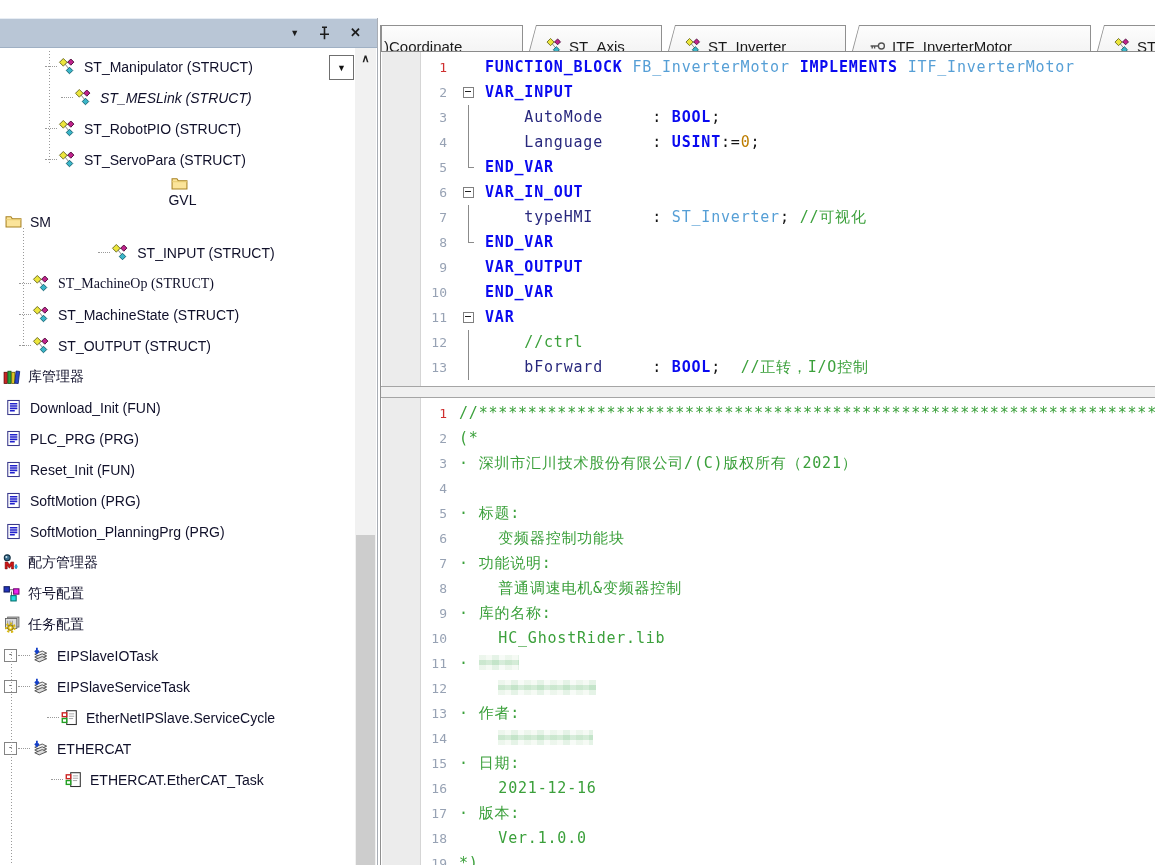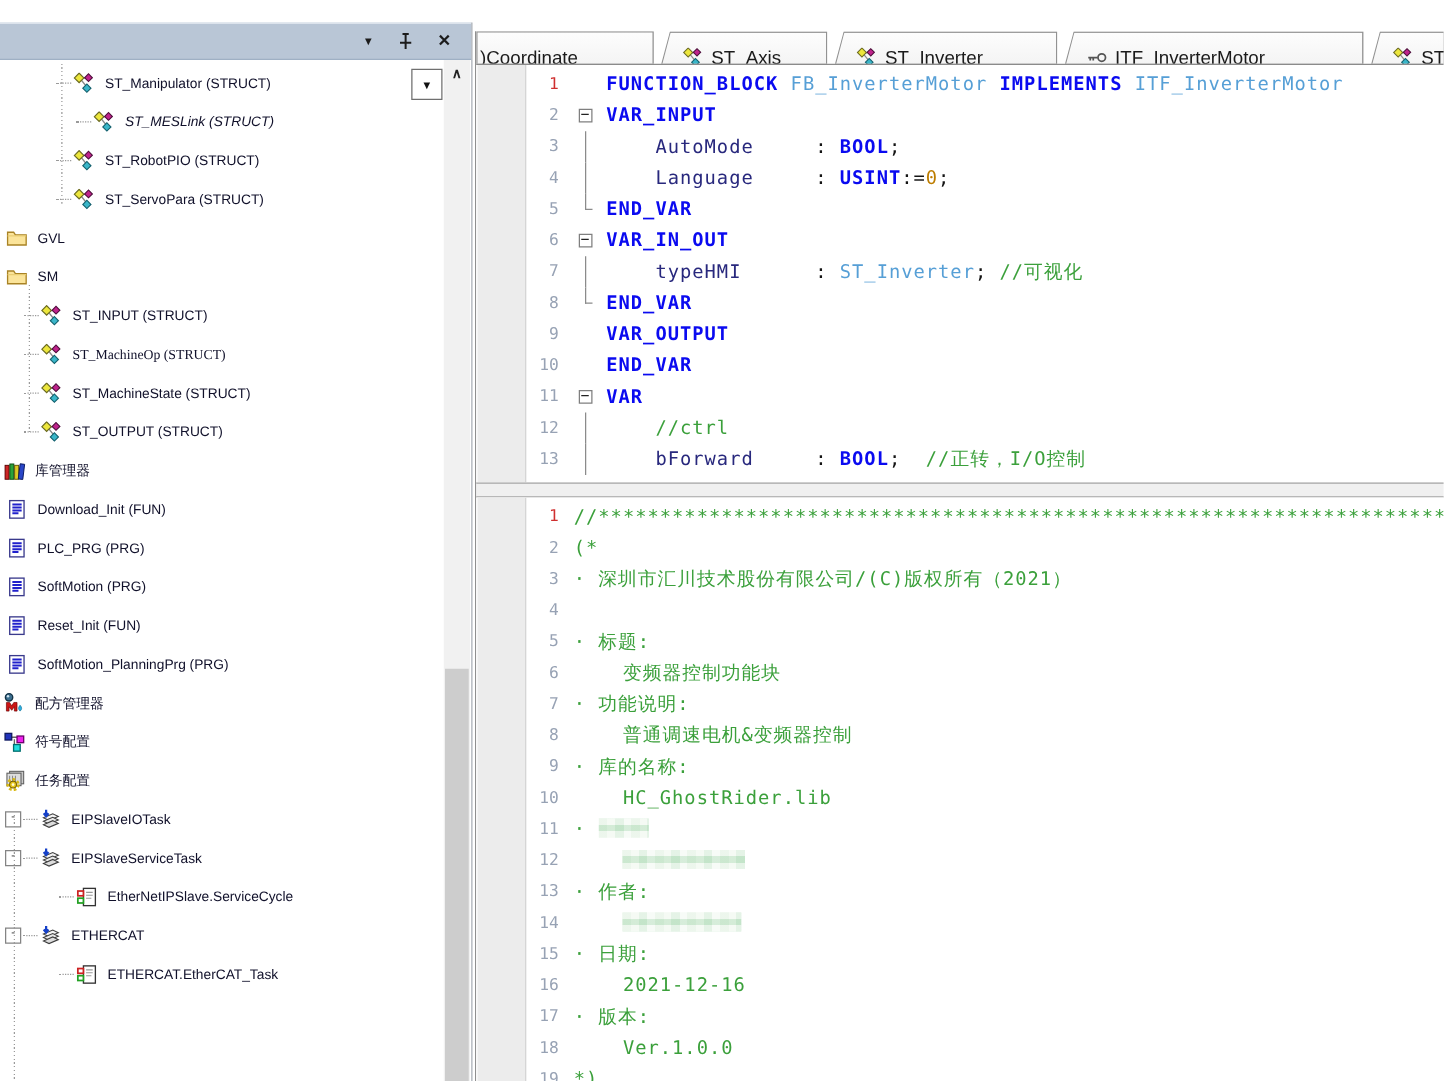--- a/index.html
+++ b/index.html
@@ -13,21 +13,21 @@
   .hicon{color:#1c1c1c;font-size:12px;line-height:12px;cursor:default;}
   .hicon svg{display:block}
 
   #tree{position:absolute;left:0;top:48px;width:354px;height:817px;background:#fff;overflow:hidden;padding-top:3px;box-sizing:border-box;}
   .trow{display:flex;align-items:center;height:31px;white-space:nowrap;}
   .expander{flex:none;width:11px;height:11px;border:1px solid #848484;background:#fff;
     font:9px/9px "DejaVu Sans Mono",monospace;text-align:center;color:#333;}
   .stub{flex:none;width:12px;height:0;border-top:1px dotted #9a9a9a;margin:0 1px;}
   .ticon{flex:none;width:19px;height:17px;display:inline-flex;}
   .ticon svg{width:100%;height:100%;}
-  .tlabel{margin-left:7px;font-size:11px;color:#10102a;}
+  .tlabel{margin-left:7px;font-size:14px;color:#10102a;}
 
   .vdots{position:absolute;width:1px;background-image:repeating-linear-gradient(#9a9a9a 0 1px,transparent 1px 3px);}
 
   
   #tree-scrollbar{position:absolute;left:355px;top:48px;width:21px;height:817px;background:#f1f1f1;}
   #scroll-up{position:absolute;top:0;left:0;right:0;height:20px;color:#222;font-size:11px;
     display:flex;align-items:center;justify-content:center;font-weight:bold;}
   #scroll-thumb{position:absolute;left:1px;right:1px;top:487px;bottom:0;background:var(--scroll-thumb);}
 
   #combo-overlay{position:absolute;left:329px;top:55px;width:23px;height:23px;background:#fff;
@@ -139,39 +139,39 @@
       <span class="ticon">
         <svg viewBox="0 0 17 17">
           <path d="M6 5 L11 4 M6 6 L10 11" stroke="#8a8a8a" stroke-width="1" fill="none"></path>
           <rect x="1.6" y="1.6" width="5.4" height="5.4" transform="rotate(45 4.3 4.3)" fill="#ece63c" stroke="#6b6b22" stroke-width="0.9"></rect>
           <rect x="9.6" y="1.9" width="4.4" height="4.4" transform="rotate(45 11.8 4.1)" fill="#c0238c" stroke="#4f0f3c" stroke-width="0.9"></rect>
           <rect x="8.2" y="10.2" width="4.6" height="4.6" transform="rotate(45 10.5 12.5)" fill="#3ab6c9" stroke="#14616e" stroke-width="0.9"></rect>
         </svg>
       </span>
       <span class="tlabel">ST_ServoPara (STRUCT)</span>
     </div>
-    <div class="trow" style="padding-left: 4px;">
+    <div class="trow" style="padding-left: 4px; flex-direction: column;">
       <span class="ticon">
         <svg viewBox="0 0 16 16">
           <path d="M1 3.6 h4.6 l1.3 1.9 H15 V13.2 H1 Z" fill="#fbe49a" stroke="#a98325"></path>
           <path d="M1 6.3 H15" stroke="#e9cd74"></path>
         </svg>
       </span>
       <span class="tlabel">GVL</span>
     </div>
     <div class="trow" style="padding-left: 4px;">
       <span class="ticon">
         <svg viewBox="0 0 16 16">
           <path d="M1 3.6 h4.6 l1.3 1.9 H15 V13.2 H1 Z" fill="#fbe49a" stroke="#a98325"></path>
           <path d="M1 6.3 H15" stroke="#e9cd74"></path>
         </svg>
       </span>
       <span class="tlabel">SM</span>
     </div>
-    <div class="trow" style="padding-left: 18px;">
+    <div class="trow" style="padding-left: 18px; justify-content: center;">
       <span class="stub"></span>
       <span class="ticon">
         <svg viewBox="0 0 17 17">
           <path d="M6 5 L11 4 M6 6 L10 11" stroke="#8a8a8a" stroke-width="1" fill="none"></path>
           <rect x="1.6" y="1.6" width="5.4" height="5.4" transform="rotate(45 4.3 4.3)" fill="#ece63c" stroke="#6b6b22" stroke-width="0.9"></rect>
           <rect x="9.6" y="1.9" width="4.4" height="4.4" transform="rotate(45 11.8 4.1)" fill="#c0238c" stroke="#4f0f3c" stroke-width="0.9"></rect>
           <rect x="8.2" y="10.2" width="4.6" height="4.6" transform="rotate(45 10.5 12.5)" fill="#3ab6c9" stroke="#14616e" stroke-width="0.9"></rect>
         </svg>
       </span>
       <span class="tlabel">ST_INPUT (STRUCT)</span>
@@ -241,30 +241,30 @@
       </span>
       <span class="tlabel">PLC_PRG (PRG)</span>
     </div>
     <div class="trow" style="padding-left: 4px;">
       <span class="ticon">
         <svg viewBox="0 0 16 16">
           <rect x="2.6" y="1.4" width="10.8" height="13.2" fill="#fff" stroke="#3a3a8c"></rect>
           <path d="M4.6 4.4h7M4.6 6.6h7M4.6 8.8h7M4.6 11h4.6" stroke="#2121cc" stroke-width="1.5"></path>
         </svg>
       </span>
-      <span class="tlabel">SoftMotion (PRG)</span>
+      <span class="tlabel">Reset_Init (FUN)</span>
     </div>
     <div class="trow" style="padding-left: 4px;">
       <span class="ticon">
         <svg viewBox="0 0 16 16">
           <rect x="2.6" y="1.4" width="10.8" height="13.2" fill="#fff" stroke="#3a3a8c"></rect>
           <path d="M4.6 4.4h7M4.6 6.6h7M4.6 8.8h7M4.6 11h4.6" stroke="#2121cc" stroke-width="1.5"></path>
         </svg>
       </span>
-      <span class="tlabel">Reset_Init (FUN)</span>
+      <span class="tlabel">SoftMotion (PRG)</span>
     </div>
     <div class="trow" style="padding-left: 4px;">
       <span class="ticon">
         <svg viewBox="0 0 16 16">
           <rect x="2.6" y="1.4" width="10.8" height="13.2" fill="#fff" stroke="#3a3a8c"></rect>
           <path d="M4.6 4.4h7M4.6 6.6h7M4.6 8.8h7M4.6 11h4.6" stroke="#2121cc" stroke-width="1.5"></path>
         </svg>
       </span>
       <span class="tlabel">SoftMotion_PlanningPrg (PRG)</span>
     </div>
@@ -353,21 +353,21 @@
           <g stroke="#3f3f3f" stroke-width="0.8">
             <path d="M2.6 6.8 L9.6 3.8 L13.8 5.8 L6.8 8.8 Z" fill="#f4f4f4"></path>
             <path d="M2.6 9.4 L9.6 6.4 L13.8 8.4 L6.8 11.4 Z" fill="#e8e8e8"></path>
             <path d="M2.6 12 L9.6 9 L13.8 11 L6.8 14 Z" fill="#dcdcdc"></path>
           </g>
           <path d="M4.6 0.8 v4.4 M2.8 3.4 L4.6 5.6 L6.4 3.4" stroke="#1540c8" stroke-width="1.7" fill="none"></path>
         </svg>
       </span>
       <span class="tlabel">ETHERCAT</span>
     </div>
-    <div class="trow" style="padding-left: 46px;">
+    <div class="trow" style="padding-left: 30px; margin-left: 20px;">
       <span class="stub"></span>
       <span class="ticon">
         <svg viewBox="0 0 16 16">
           <rect x="5.4" y="1.6" width="9" height="13" fill="#fff" stroke="#333"></rect>
           <path d="M7.4 4.6h5M7.4 6.8h5M7.4 9h4" stroke="#999" stroke-width="0.8"></path>
           <rect x="1.2" y="3.6" width="4.2" height="3.6" fill="#fff" stroke="#cc2222" stroke-width="1.3"></rect>
           <rect x="1.2" y="9" width="4.2" height="3.6" fill="#fff" stroke="#22a022" stroke-width="1.3"></rect>
         </svg>
       </span>
       <span class="tlabel">ETHERCAT.EtherCAT_Task</span>

